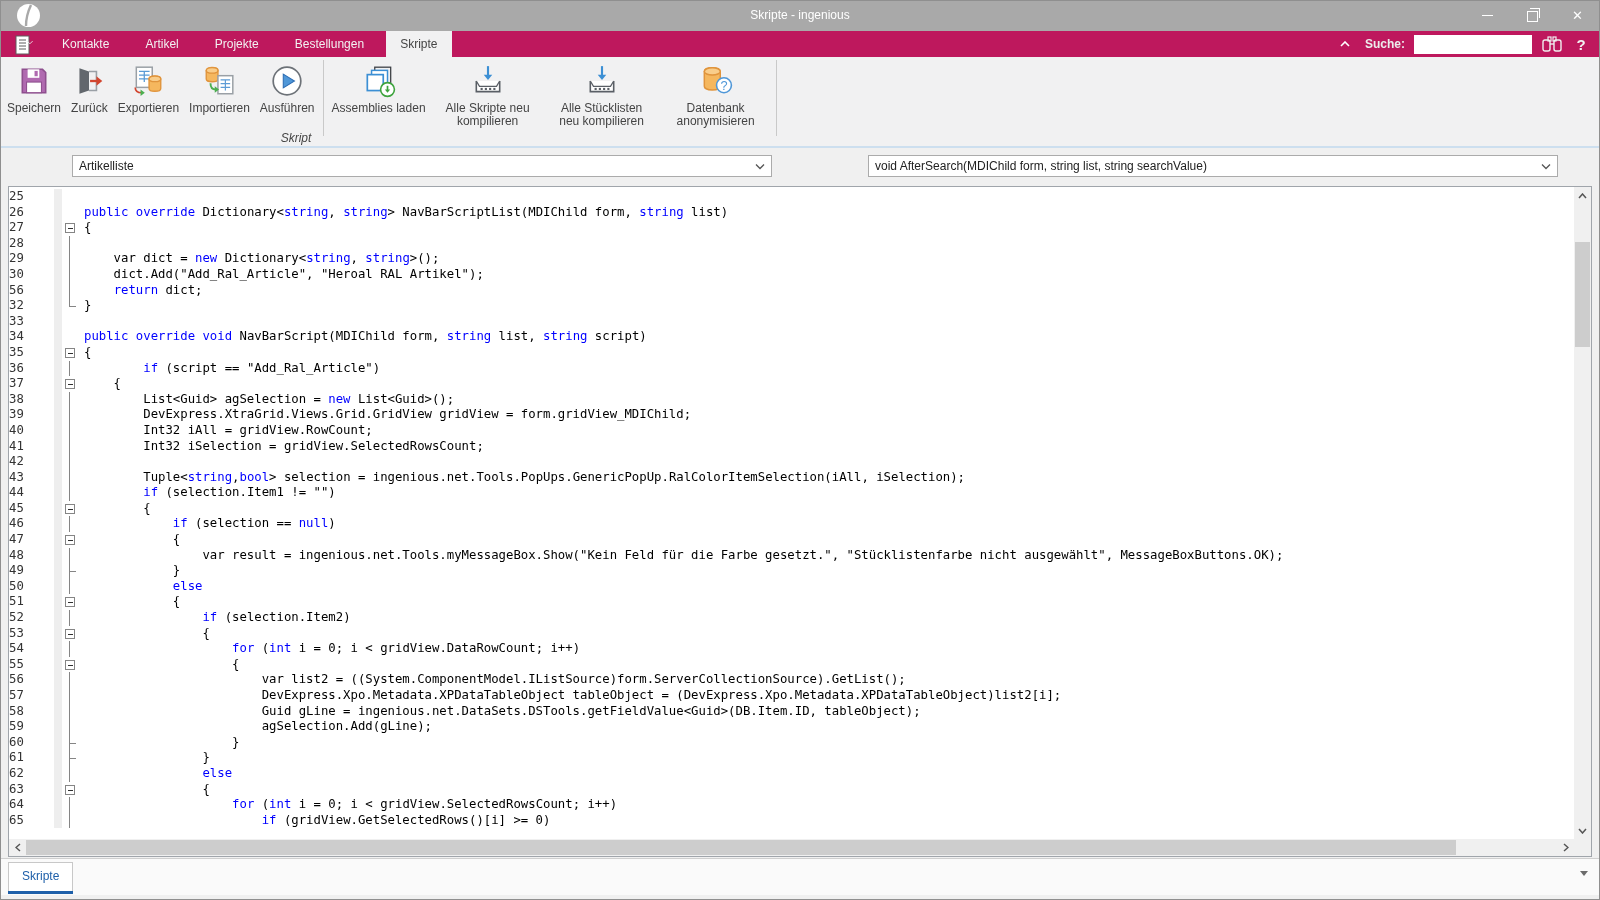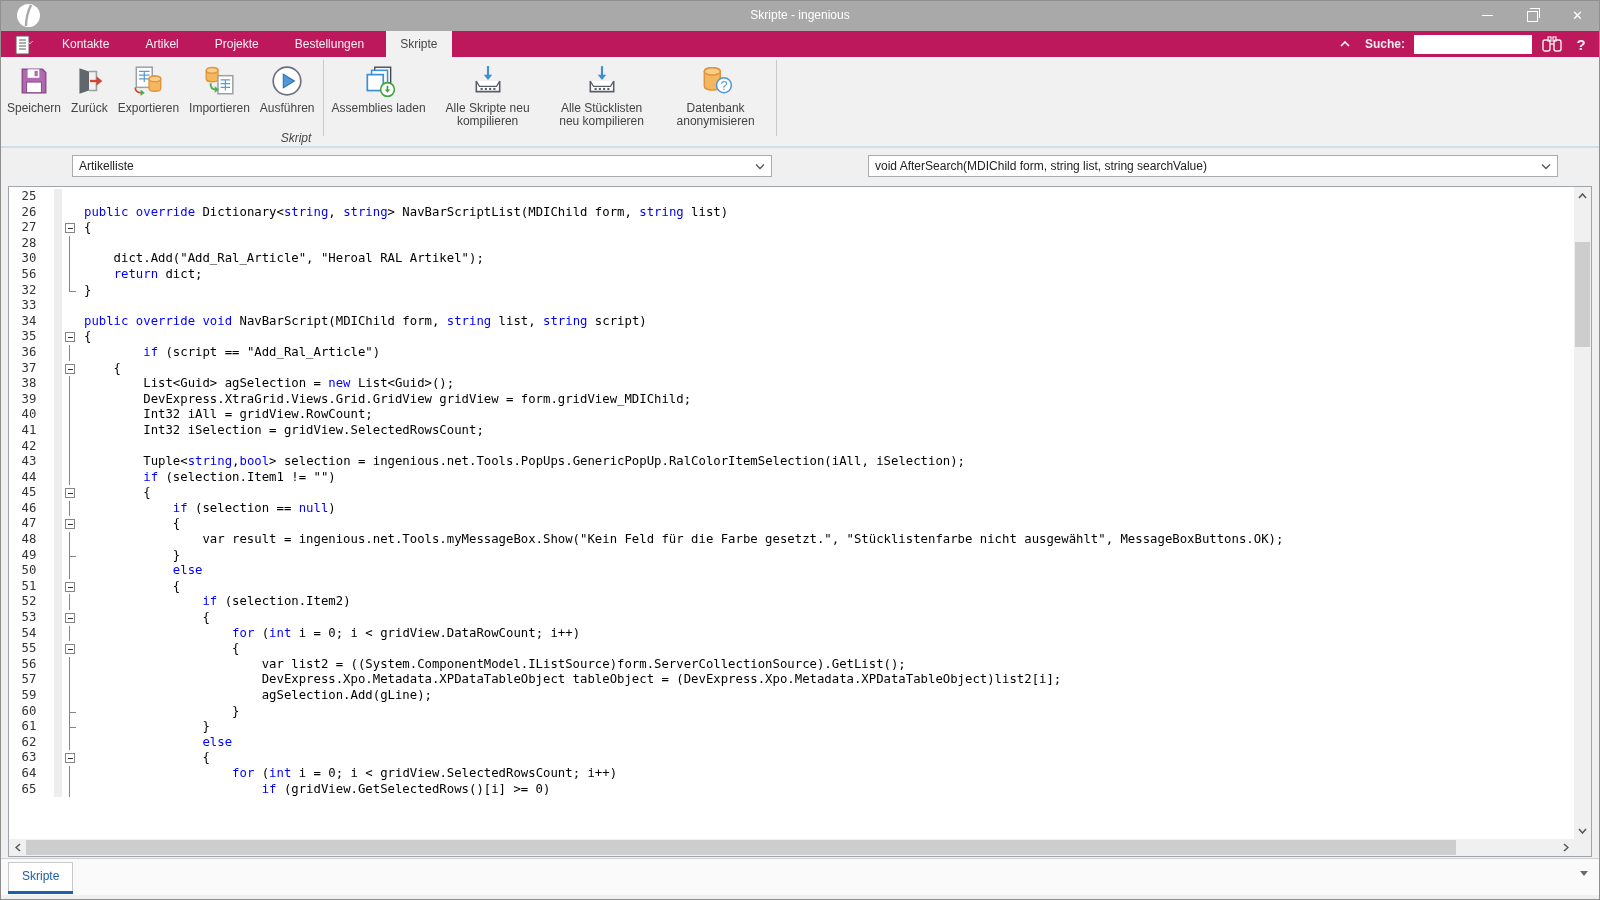--- a/index.html
+++ b/index.html
@@ -50,21 +50,21 @@
   .combo-modul{left:72px;width:700px;}
   .combo-methode{left:868px;width:690px;}
   .combo svg{position:absolute;right:6px;top:7px;}
 
   
   .editor{position:absolute;left:8px;top:186px;width:1584px;height:671px;background:#fff;
           border:1px solid #a0a5ab;box-sizing:border-box;display:flex;flex-direction:column;}
   .ed-main{flex:1;display:flex;min-height:0;}
   .code-scroll{flex:1;overflow:hidden;padding-top:2px;}
   .cl{display:flex;height:15.6px;line-height:15.6px;font-family:"DejaVu Sans Mono",monospace;font-size:12.3px;}
-  .cl .num{width:40px;text-align:center;padding-right:5px;color:#333;flex:none;}
+  .cl .num{width:40px;text-align:left;padding-right:5px;color:#333;flex:none;}
   .cl .strip{width:8px;background:#eeeeee;flex:none;}
   .cl .fold{width:16px;flex:none;position:relative;}
   .cl .code{flex:1;white-space:pre;color:#000;overflow:hidden;padding-left:6px;}
   .cl .code .k{color:#0000ff;}
   .fold.fline::before{content:"";position:absolute;left:7px;top:0;bottom:0;width:1px;background:#858585;}
   .fold.fend::before{content:"";position:absolute;left:7px;top:0;height:8px;width:1px;background:#858585;}
   .fold.fend::after{content:"";position:absolute;left:7px;top:8px;width:7px;height:1px;background:#858585;}
   .fold.ftick::before{content:"";position:absolute;left:7px;top:0;bottom:0;width:1px;background:#858585;}
   .fold.ftick::after{content:"";position:absolute;left:7px;top:8px;width:7px;height:1px;background:#858585;}
   .fold.fbox::before{content:"";position:absolute;left:3px;top:3px;width:8px;height:8px;background:#fff;border:1px solid #858585;}
@@ -293,20 +293,26 @@
           <div class="fold fbox"></div>
           <div class="code"><span>{</span></div>
         </div>
         <div class="cl">
           <div class="num">28</div>
           <div class="strip"></div>
           <div class="fold fline"></div>
           <div class="code"></div>
         </div>
         <div class="cl">
+          <div class="num">29</div>
+          <div class="strip"></div>
+          <div class="fold fline"></div>
+          <div class="code"><span>    var dict = </span><span class="k">new</span><span> Dictionary&lt;</span><span class="k">string</span><span>, </span><span class="k">string</span><span>&gt;();</span></div>
+        </div>
+        <div class="cl">
           <div class="num">30</div>
           <div class="strip"></div>
           <div class="fold fline"></div>
           <div class="code"><span>    dict.Add("Add_Ral_Article", "Heroal RAL Artikel");</span></div>
         </div>
         <div class="cl">
           <div class="num">56</div>
           <div class="strip"></div>
           <div class="fold fline"></div>
           <div class="code"><span>    </span><span class="k">return</span><span> dict;</span></div>
@@ -459,20 +465,26 @@
           <div class="num">56</div>
           <div class="strip"></div>
           <div class="fold fline"></div>
           <div class="code"><span>                        var list2 = ((System.ComponentModel.IListSource)form.ServerCollectionSource).GetList();</span></div>
         </div>
         <div class="cl">
           <div class="num">57</div>
           <div class="strip"></div>
           <div class="fold fline"></div>
           <div class="code"><span>                        DevExpress.Xpo.Metadata.XPDataTableObject tableObject = (DevExpress.Xpo.Metadata.XPDataTableObject)list2[i];</span></div>
+        </div>
+        <div class="cl">
+          <div class="num">58</div>
+          <div class="strip"></div>
+          <div class="fold fline"></div>
+          <div class="code"><span>                        Guid gLine = ingenious.net.DataSets.DSTools.getFieldValue&lt;Guid&gt;(DB.Item.ID, tableObject);</span></div>
         </div>
         <div class="cl">
           <div class="num">59</div>
           <div class="strip"></div>
           <div class="fold fline"></div>
           <div class="code"><span>                        agSelection.Add(gLine);</span></div>
         </div>
         <div class="cl">
           <div class="num">60</div>
           <div class="strip"></div>

